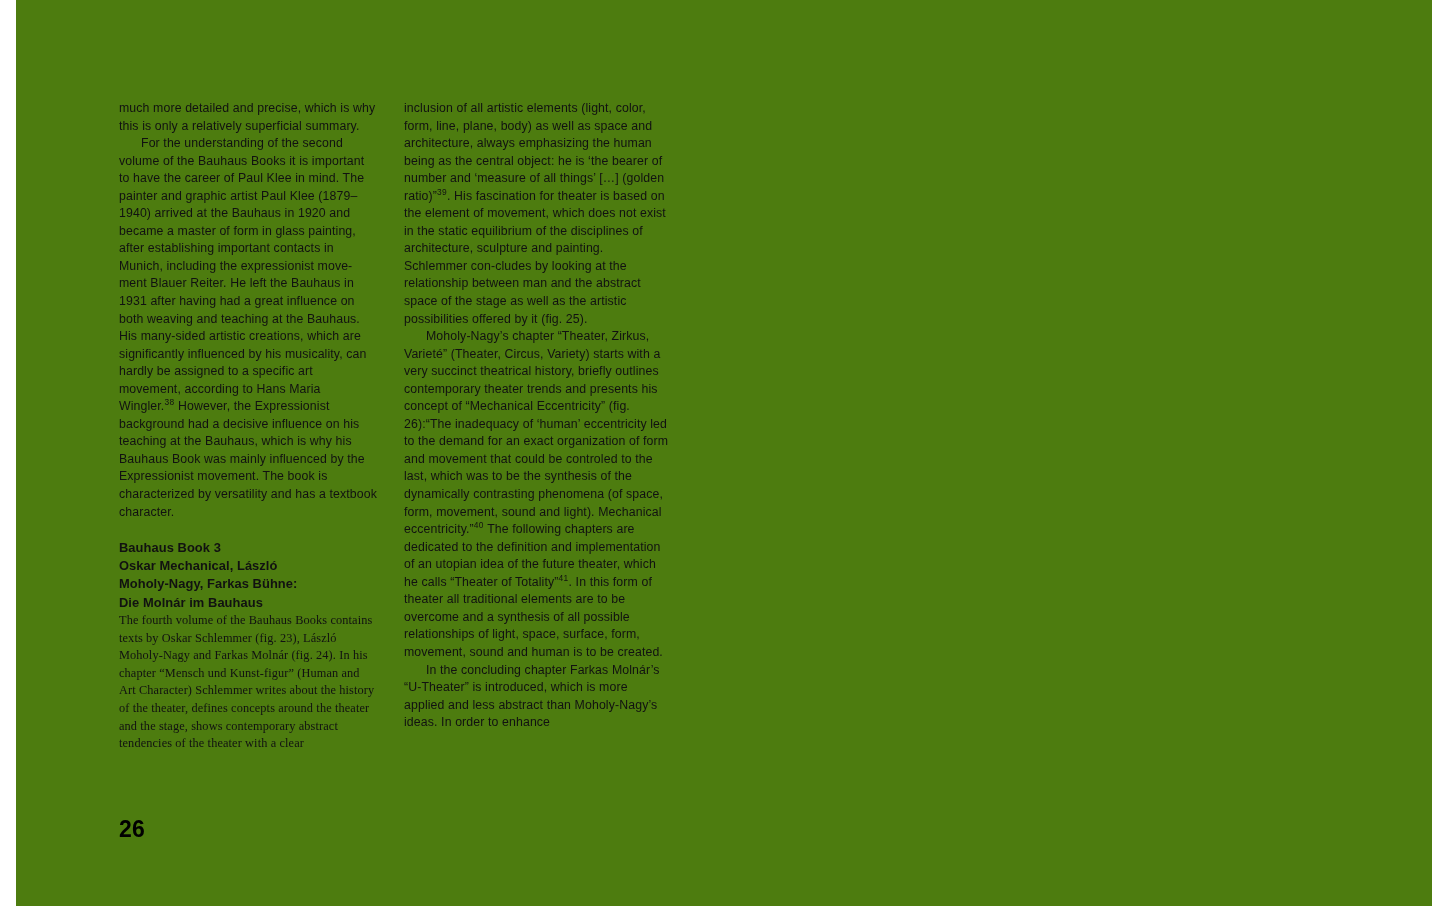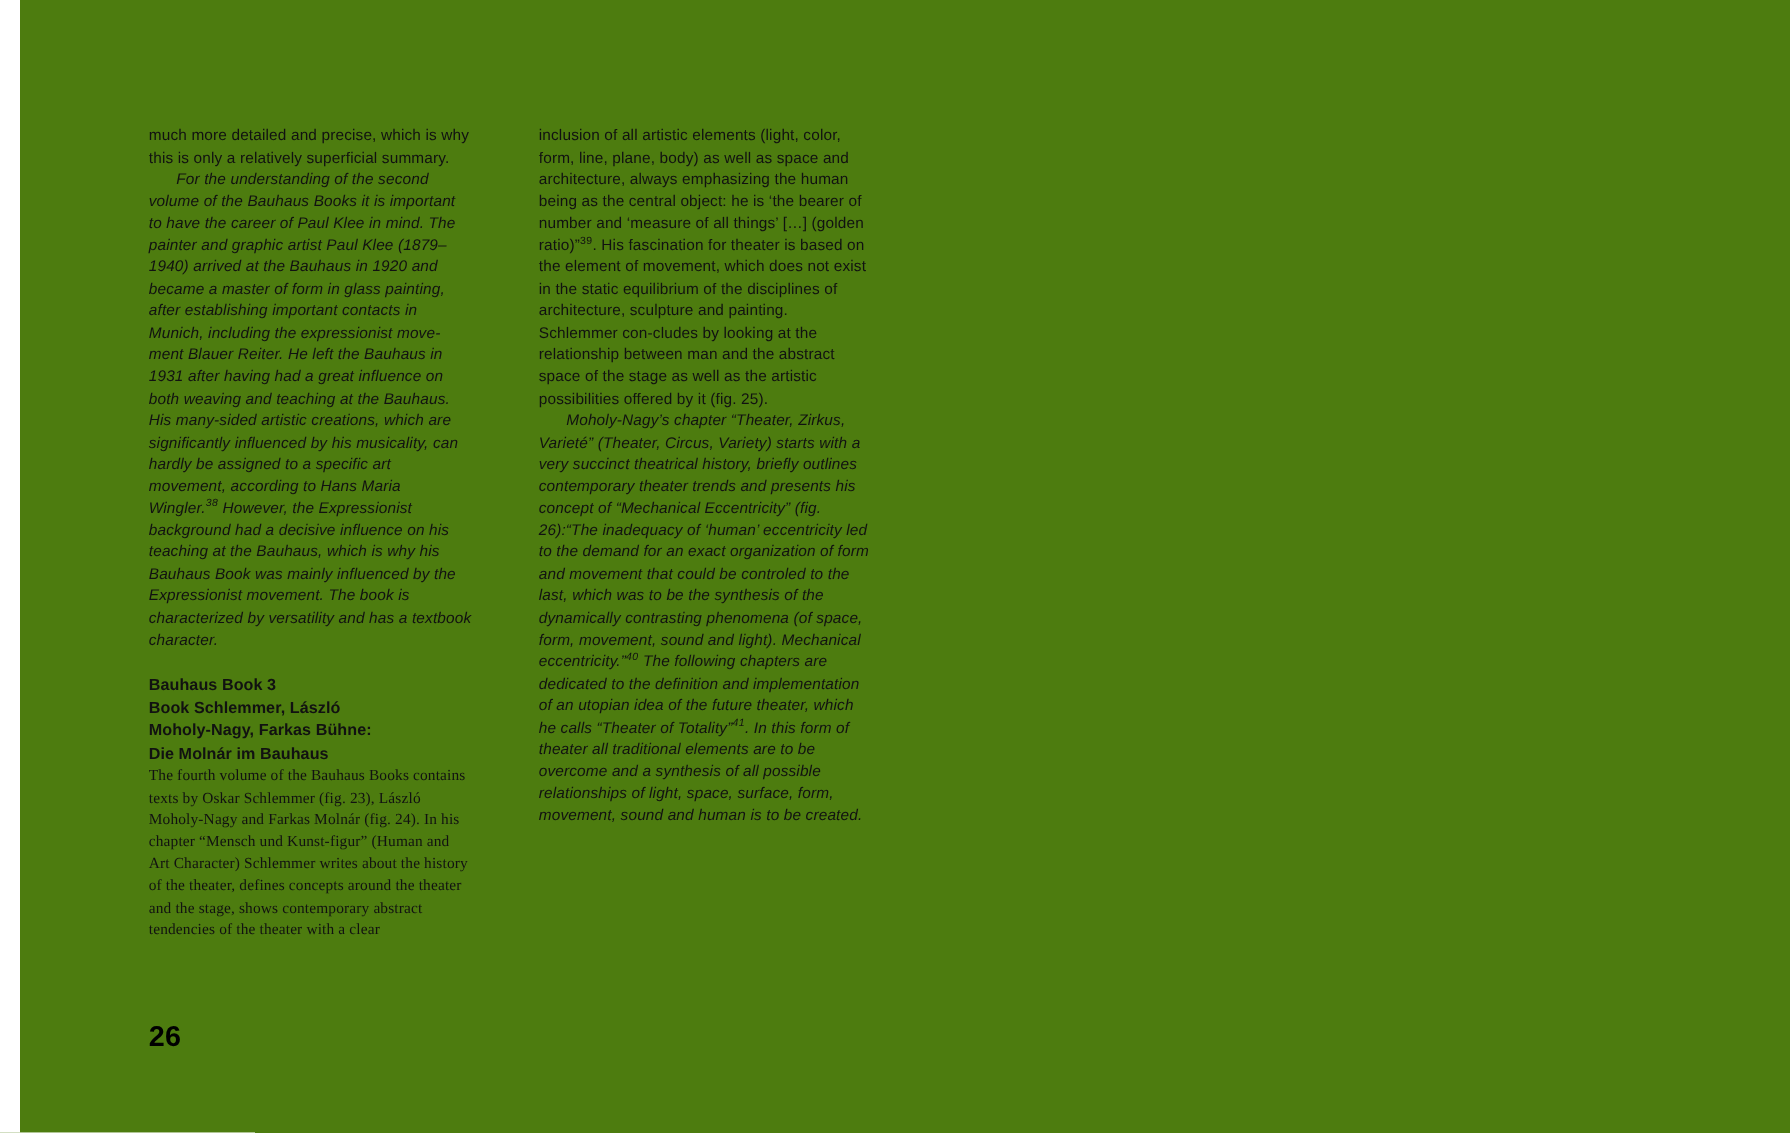--- a/index.html
+++ b/index.html
@@ -36,28 +36,27 @@
     position: absolute;
     top: 100px;
     width: 258px;
     font-size: 12.3px;
     line-height: 17.55px;
     letter-spacing: 0.01em;
     text-align: left;
     color: #111;
   }
   .col-1 { left: 103px; }
-  .col-2 { left: 388px; width: 266px; margin-left: 27px; }
+  .col-2 { left: 388px; width: 266px; }
 
   .col p {
     margin: 0;
   }
   .col p.indent {
     text-indent: 22px;
-    font-style: italic;
   }
   .col .sup {
     font-size: 8.4px;
     vertical-align: super;
     line-height: 0;
     letter-spacing: 0.04em;
   }
 
   .book-heading {
     margin: 17.55px 0 0 0;
@@ -102,33 +101,34 @@
 <div class="spread" data-name="book-spread">
 
   <div class="page-left" data-name="left-page">
 
     <div class="col col-1" data-name="text-column-1">
       <p data-name="paragraph-1">much more detailed and precise, which is why this is only a relatively superficial summary.</p>
       <p class="indent" data-name="paragraph-2"><span data-name="paragraph-2-text-a">For the understanding of the second volume of the Bauhaus Books it is important to have the career of Paul Klee in mind. The painter and graphic artist Paul Klee (1879–1940) arrived at the Bauhaus in 1920 and became a master of form in glass painting, after establishing important contacts in Munich, including the expressionist move-ment Blauer Reiter. He left the Bauhaus in 1931 after having had a great influence on both weaving and teaching at the Bauhaus. His many-sided artistic creations, which are significantly influenced by his musicality, can hardly be assigned to a specific art movement, according to Hans Maria Wingler.</span><span class="sup" data-name="footnote-marker-38">38</span><span data-name="paragraph-2-text-b"> However, the Expressionist background had a decisive influence on his teaching at the Bauhaus, which is why his Bauhaus Book was mainly influenced by the Expressionist movement. The book is characterized by versatility and has a textbook character.</span></p>
 
       <div class="book-heading" data-name="book-heading">
         <div data-name="book-heading-line-1">Bauhaus Book 3</div>
-        <div data-name="book-heading-line-2">Book Schlemmer, László</div>
+        <div data-name="book-heading-line-2">Oskar Mechanical, László</div>
         <div data-name="book-heading-line-3">Moholy-Nagy, Farkas Bühne:</div>
         <div data-name="book-heading-line-4">Die Molnár im Bauhaus</div>
       </div>
 
       <p class="after-heading" data-name="paragraph-3">The fourth volume of the Bauhaus Books contains texts by Oskar Schlemmer (fig. 23), László Moholy-Nagy and Farkas Molnár (fig. 24). In his chapter “Mensch und Kunst‐figur” (Human and Art Character) Schlemmer writes about the history of the theater, defines concepts around the theater and the stage, shows contemporary abstract tendencies of the theater with a clear</p>
     </div>
 
     <div class="col col-2" data-name="text-column-2">
       <p data-name="paragraph-4"><span data-name="paragraph-4-text-a">inclusion of all artistic elements (light, color, form, line, plane, body) as well as space and architecture, always emphasizing the human being as the central object: he is ‘the bearer of number and ‘measure of all things’ […] (golden ratio)”</span><span class="sup" data-name="footnote-marker-39">39</span><span data-name="paragraph-4-text-b">. His fascination for theater is based on the element of movement, which does not exist in the static equilibrium of the disciplines of architecture, sculpture and painting. Schlemmer con-cludes by looking at the relationship between man and the abstract space of the stage as well as the artistic possibilities offered by it (fig. 25).</span></p>
 
       <p class="indent" data-name="paragraph-5"><span data-name="paragraph-5-text-a">Moholy-Nagy’s chapter “Theater, Zirkus, Varieté” (Theater, Circus, Variety) starts with a very succinct theatrical history, briefly outlines contemporary theater trends and presents his concept of “Mechanical Eccentricity” (fig. 26):“The inadequacy of ‘human’ eccentricity led to the demand for an exact organization of form and movement that could be controled to the last, which was to be the synthesis of the dynamically contrasting phenomena (of space, form, movement, sound and light). Mechanical eccentricity.”</span><span class="sup" data-name="footnote-marker-40">40</span><span data-name="paragraph-5-text-b"> The following chapters are dedicated to the definition and implementation of an utopian idea of the future theater, which he calls “Theater of Totality”</span><span class="sup" data-name="footnote-marker-41">41</span><span data-name="paragraph-5-text-c">. In this form of theater all traditional elements are to be overcome and a synthesis of all possible relationships of light, space, surface, form, movement, sound and human is to be created.</span></p>
 
+      <p class="indent" data-name="paragraph-6">In the concluding chapter Farkas Molnár’s “U-Theater” is introduced, which is more applied and less abstract than Moholy-Nagy’s ideas. In order to enhance</p>
     </div>
 
     <div class="folio folio-left" data-name="page-number-left">26</div>
   </div>
 
   <div class="page-right" data-name="right-page">
 
     
     
     

